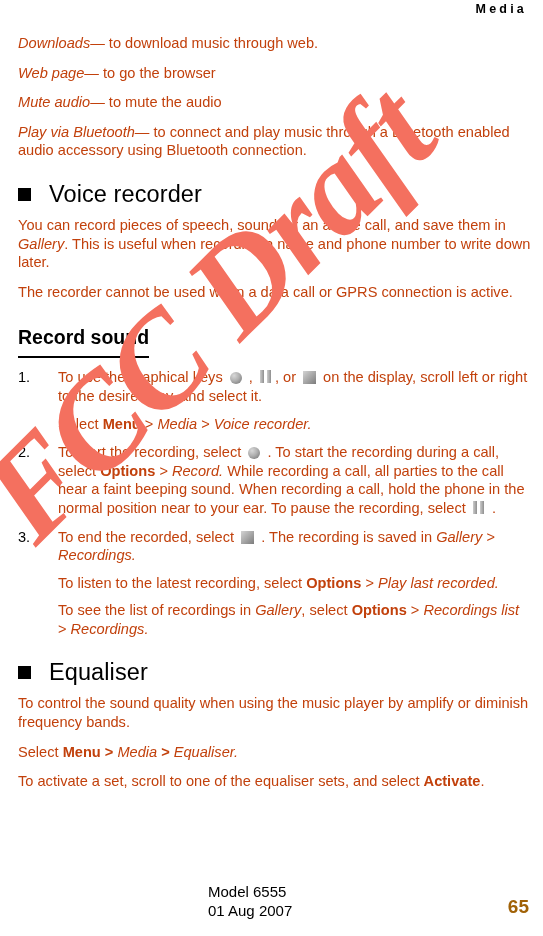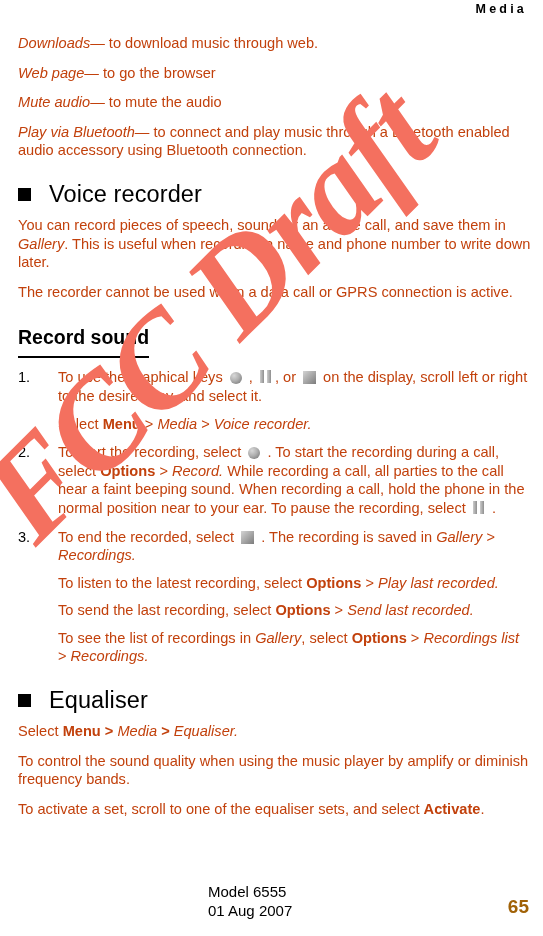--- a/index.html
+++ b/index.html
@@ -232,33 +232,32 @@
           <span class="num">2.</span>
           <div class="obody">
             <p class="para"><span>To start the recording, select </span><span class="key key-record"></span><span> . To start the recording during a call, select </span><span class="bd">Options</span><span> &gt; </span><span class="it">Record.</span><span> While recording a call, all parties to the call hear a faint beeping sound. When recording a call, hold the phone in the normal position near to your ear. To pause the recording, select </span><span class="key key-pause"><i></i><i></i></span><span> .</span></p>
           </div>
         </div>
         <div class="oitem">
           <span class="num">3.</span>
           <div class="obody">
             <p class="para"><span>To end the recorded, select </span><span class="key key-stop"></span><span> . The recording is saved in </span><span class="it">Gallery</span><span> &gt; </span><span class="it">Recordings.</span></p>
             <p class="para"><span>To listen to the latest recording, select </span><span class="bd">Options</span><span> &gt; </span><span class="it">Play last recorded.</span></p>
-            <p class="para"><span>To send the last recording, select </span><span class="bd">Options</span><span> &gt; </span><span class="it">Send last recorded.</span></p>
             <p class="para"><span>To see the list of recordings in </span><span class="it">Gallery</span><span>, select </span><span class="bd">Options</span><span> &gt; </span><span class="it">Recordings list</span><span> &gt; </span><span class="it">Recordings.</span></p>
           </div>
         </div>
       </div>
 
     <div class="chapter-head">
       <span class="sq"></span>
       <span class="htxt">Equaliser</span>
     </div>
 
+    <p class="para">To control the sound quality when using the music player by amplify or diminish frequency bands.</p>
     <p class="para" id="eq-p2"><span>Select </span><span class="bd">Menu</span><span class="bd"> &gt; </span><span class="it">Media</span><span class="bd"> &gt; </span><span class="it">Equaliser.</span></p>
-    <p class="para">To control the sound quality when using the music player by amplify or diminish frequency bands.</p>
     <p class="para" id="eq-p3"><span>To activate a set, scroll to one of the equaliser sets, and select </span><span class="bd">Activate</span><span>.</span></p>
 
   </div>
 
   <div class="watermark">
     <div class="wm-text">FCC Draft</div>
   </div>
 
   <div class="footer">
     <div class="model">

